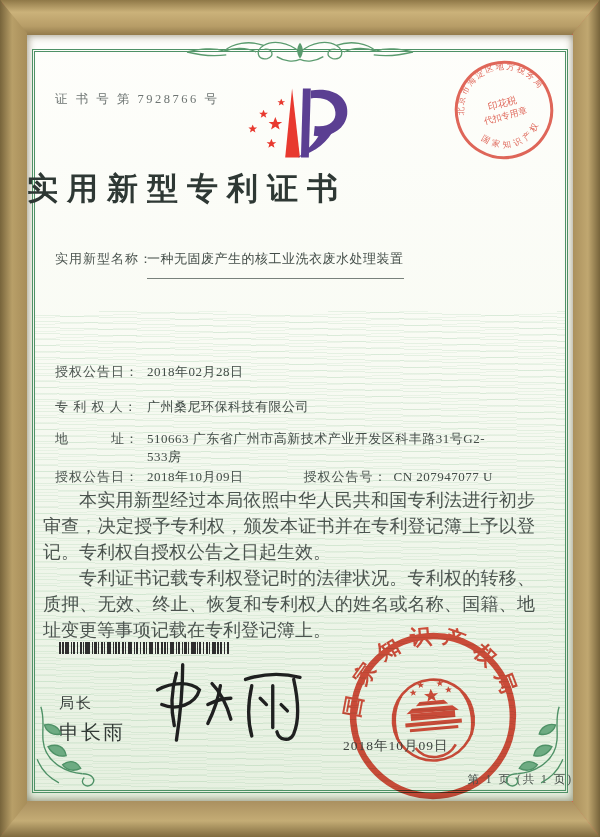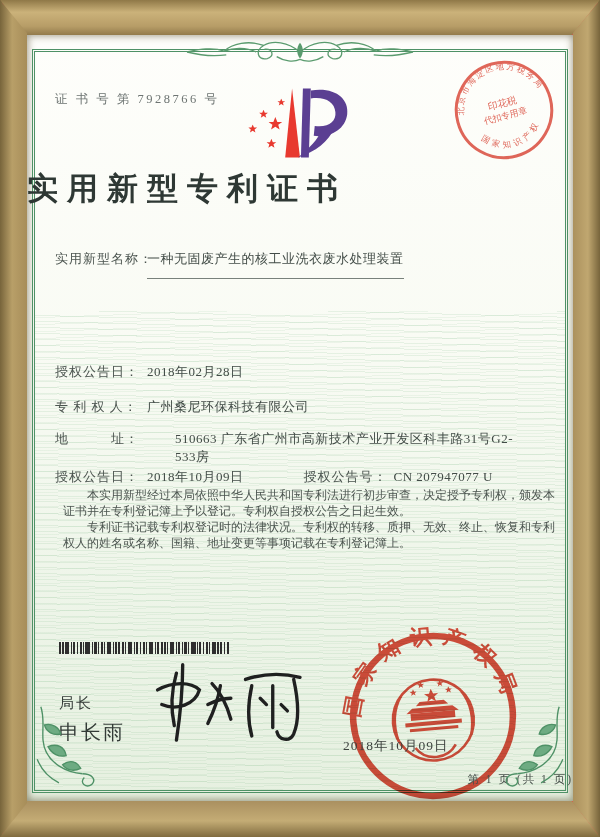--- a/index.html
+++ b/index.html
@@ -28,23 +28,23 @@
     background-image:
       repeating-linear-gradient(1.5deg, rgba(125,185,135,.16) 0 1px, rgba(0,0,0,0) 1px 6px),
       repeating-linear-gradient(-2deg, rgba(125,185,135,.11) 0 1px, rgba(0,0,0,0) 1px 7px);}
   .cert-number{left:28px;top:56px;font-size:12.5px;letter-spacing:2.5px;color:#6d7472;}
   .title{top:133px;left:0;right:0;text-align:left;font-size:31px;font-weight:700;
     letter-spacing:9px;color:#2e3834;}
   .row{left:28px;font-size:13px;color:#4b544f;white-space:nowrap;}
   .row .lbl{display:inline-block;width:92px;letter-spacing:1px;vertical-align:top;}
   .row .val{color:#424c47;letter-spacing:.5px;}
   .val.u{border-bottom:1px solid #78817b;padding-bottom:12px;}
-  .addr-lines{display:inline-block;vertical-align:top;white-space:normal;width:400px;margin-left:28px;}
+  .addr-lines{display:inline-block;vertical-align:top;white-space:normal;width:400px;}
   .grant-pair2{margin-left:60px;}
-  .paras{left:36px;top:452px;width:492px;font-size:12px;line-height:16px;
+  .paras{left:16px;top:452px;width:492px;font-size:18px;line-height:26px;
     color:#4b544f;text-align:justify;}
   .paras p{margin:0;text-indent:2em;}
   .barcode{left:32px;top:607px;width:170px;height:12px;
     background-image:
      repeating-linear-gradient(90deg,#2e2e2e 0 1px,transparent 1px 3px),
      repeating-linear-gradient(90deg,#2e2e2e 0 2px,transparent 2px 7px),
      repeating-linear-gradient(90deg,transparent 0 4px,#2e2e2e 4px 5px,transparent 5px 11px);}
   .director-title{left:32px;top:652px;font-size:15px;letter-spacing:2px;color:#333b37;margin-top:7px;}
   .director-name{left:32px;top:684px;font-size:20px;letter-spacing:2px;color:#333b37;}
   .signature{left:118px;top:623px;width:178px;height:90px;}

